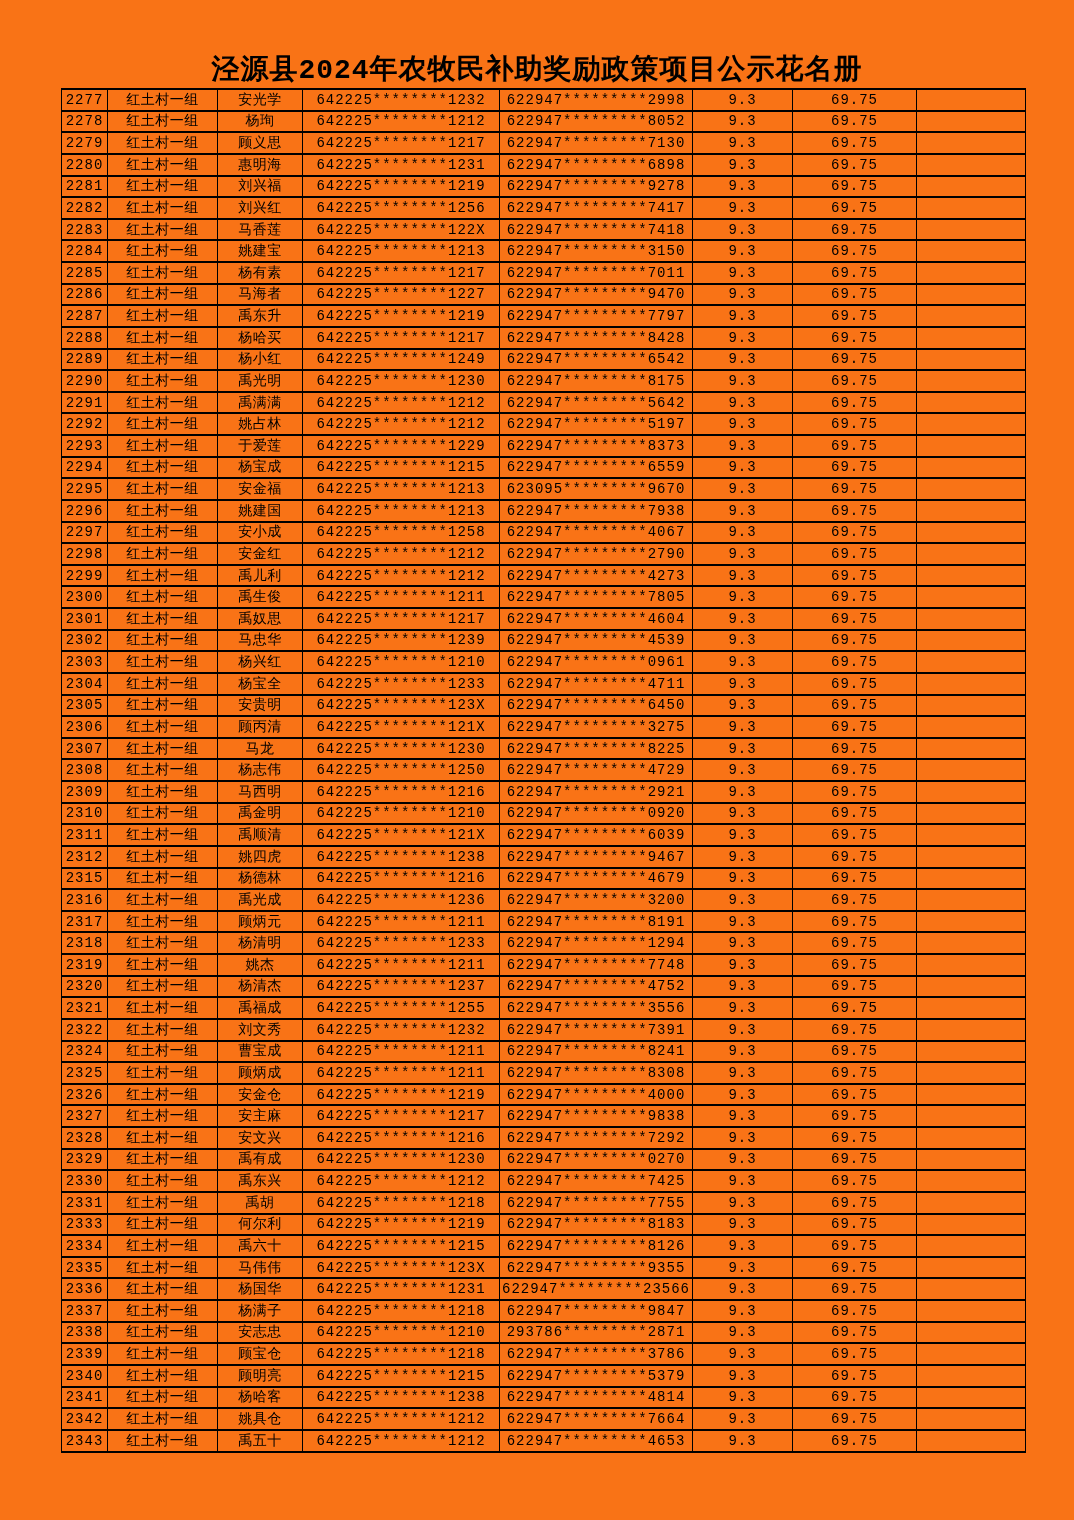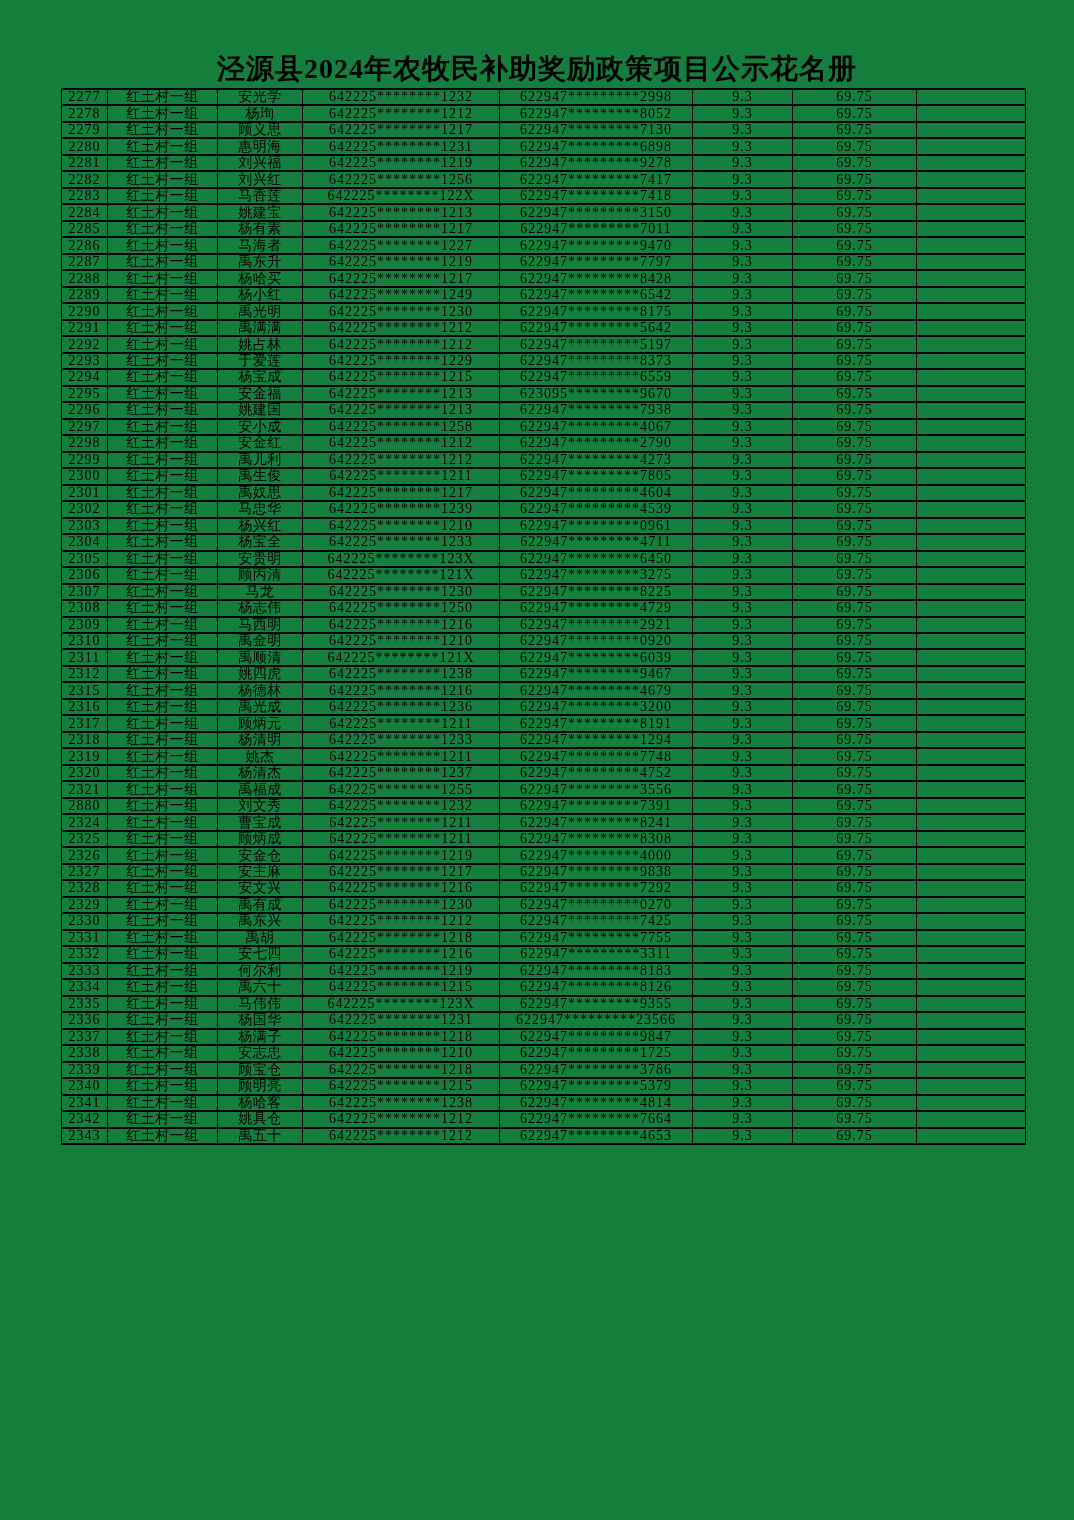--- a/index.html
+++ b/index.html
@@ -1,42 +1,42 @@
 <!DOCTYPE html>
 <html><head>
 <meta charset="utf-8">
 <style>
   html, body { margin: 0; padding: 0; background: #ffffff; }
   .page {
     position: relative;
     width: 1074px;
     height: 1520px;
-    background: #15803d;
+    background: #f97316;
     color: #000000;
-    font-family: Liberation Serif, serif;
+    font-family: Liberation Mono, monospace;
     overflow: hidden;
   }
   .title {
     position: absolute;
     top: 50px;
     left: 0;
     width: 100%;
     margin: 0;
     text-align: center;
     font-size: 28px;
     font-weight: 700;
     letter-spacing: 1px;
     white-space: nowrap;
   }
   table.roster {
     position: absolute;
     left: 61px;
     top: 88px;
     width: 964px;
-    height: 1057px;
+    height: 1365px;
     border-collapse: collapse;
     table-layout: fixed;
   }
   table.roster td {
     border: 1px solid #000;
     border-top-width: 2px;
     border-bottom-width: 2px;
     text-align: center;
     vertical-align: middle;
     font-size: 14px;
@@ -493,21 +493,21 @@
           <td class="c-serial">2321</td>
           <td class="c-group">红土村一组</td>
           <td class="c-name">禹福成</td>
           <td class="c-id">642225********1255</td>
           <td class="c-account">622947*********3556</td>
           <td class="c-unit">9.3</td>
           <td class="c-total">69.75</td>
           <td class="c-remark"></td>
         </tr>
         <tr>
-          <td class="c-serial">2880</td>
+          <td class="c-serial">2322</td>
           <td class="c-group">红土村一组</td>
           <td class="c-name">刘文秀</td>
           <td class="c-id">642225********1232</td>
           <td class="c-account">622947*********7391</td>
           <td class="c-unit">9.3</td>
           <td class="c-total">69.75</td>
           <td class="c-remark"></td>
         </tr>
         <tr>
           <td class="c-serial">2324</td>
@@ -583,30 +583,20 @@
           <td class="c-serial">2331</td>
           <td class="c-group">红土村一组</td>
           <td class="c-name">禹胡</td>
           <td class="c-id">642225********1218</td>
           <td class="c-account">622947*********7755</td>
           <td class="c-unit">9.3</td>
           <td class="c-total">69.75</td>
           <td class="c-remark"></td>
         </tr>
         <tr>
-          <td class="c-serial">2332</td>
-          <td class="c-group">红土村一组</td>
-          <td class="c-name">安七四</td>
-          <td class="c-id">642225********1216</td>
-          <td class="c-account">622947*********3311</td>
-          <td class="c-unit">9.3</td>
-          <td class="c-total">69.75</td>
-          <td class="c-remark"></td>
-        </tr>
-        <tr>
           <td class="c-serial">2333</td>
           <td class="c-group">红土村一组</td>
           <td class="c-name">何尔利</td>
           <td class="c-id">642225********1219</td>
           <td class="c-account">622947*********8183</td>
           <td class="c-unit">9.3</td>
           <td class="c-total">69.75</td>
           <td class="c-remark"></td>
         </tr>
         <tr>
@@ -647,21 +637,21 @@
           <td class="c-account">622947*********9847</td>
           <td class="c-unit">9.3</td>
           <td class="c-total">69.75</td>
           <td class="c-remark"></td>
         </tr>
         <tr>
           <td class="c-serial">2338</td>
           <td class="c-group">红土村一组</td>
           <td class="c-name">安志忠</td>
           <td class="c-id">642225********1210</td>
-          <td class="c-account">622947*********1725</td>
+          <td class="c-account">293786*********2871</td>
           <td class="c-unit">9.3</td>
           <td class="c-total">69.75</td>
           <td class="c-remark"></td>
         </tr>
         <tr>
           <td class="c-serial">2339</td>
           <td class="c-group">红土村一组</td>
           <td class="c-name">顾宝仓</td>
           <td class="c-id">642225********1218</td>
           <td class="c-account">622947*********3786</td>

